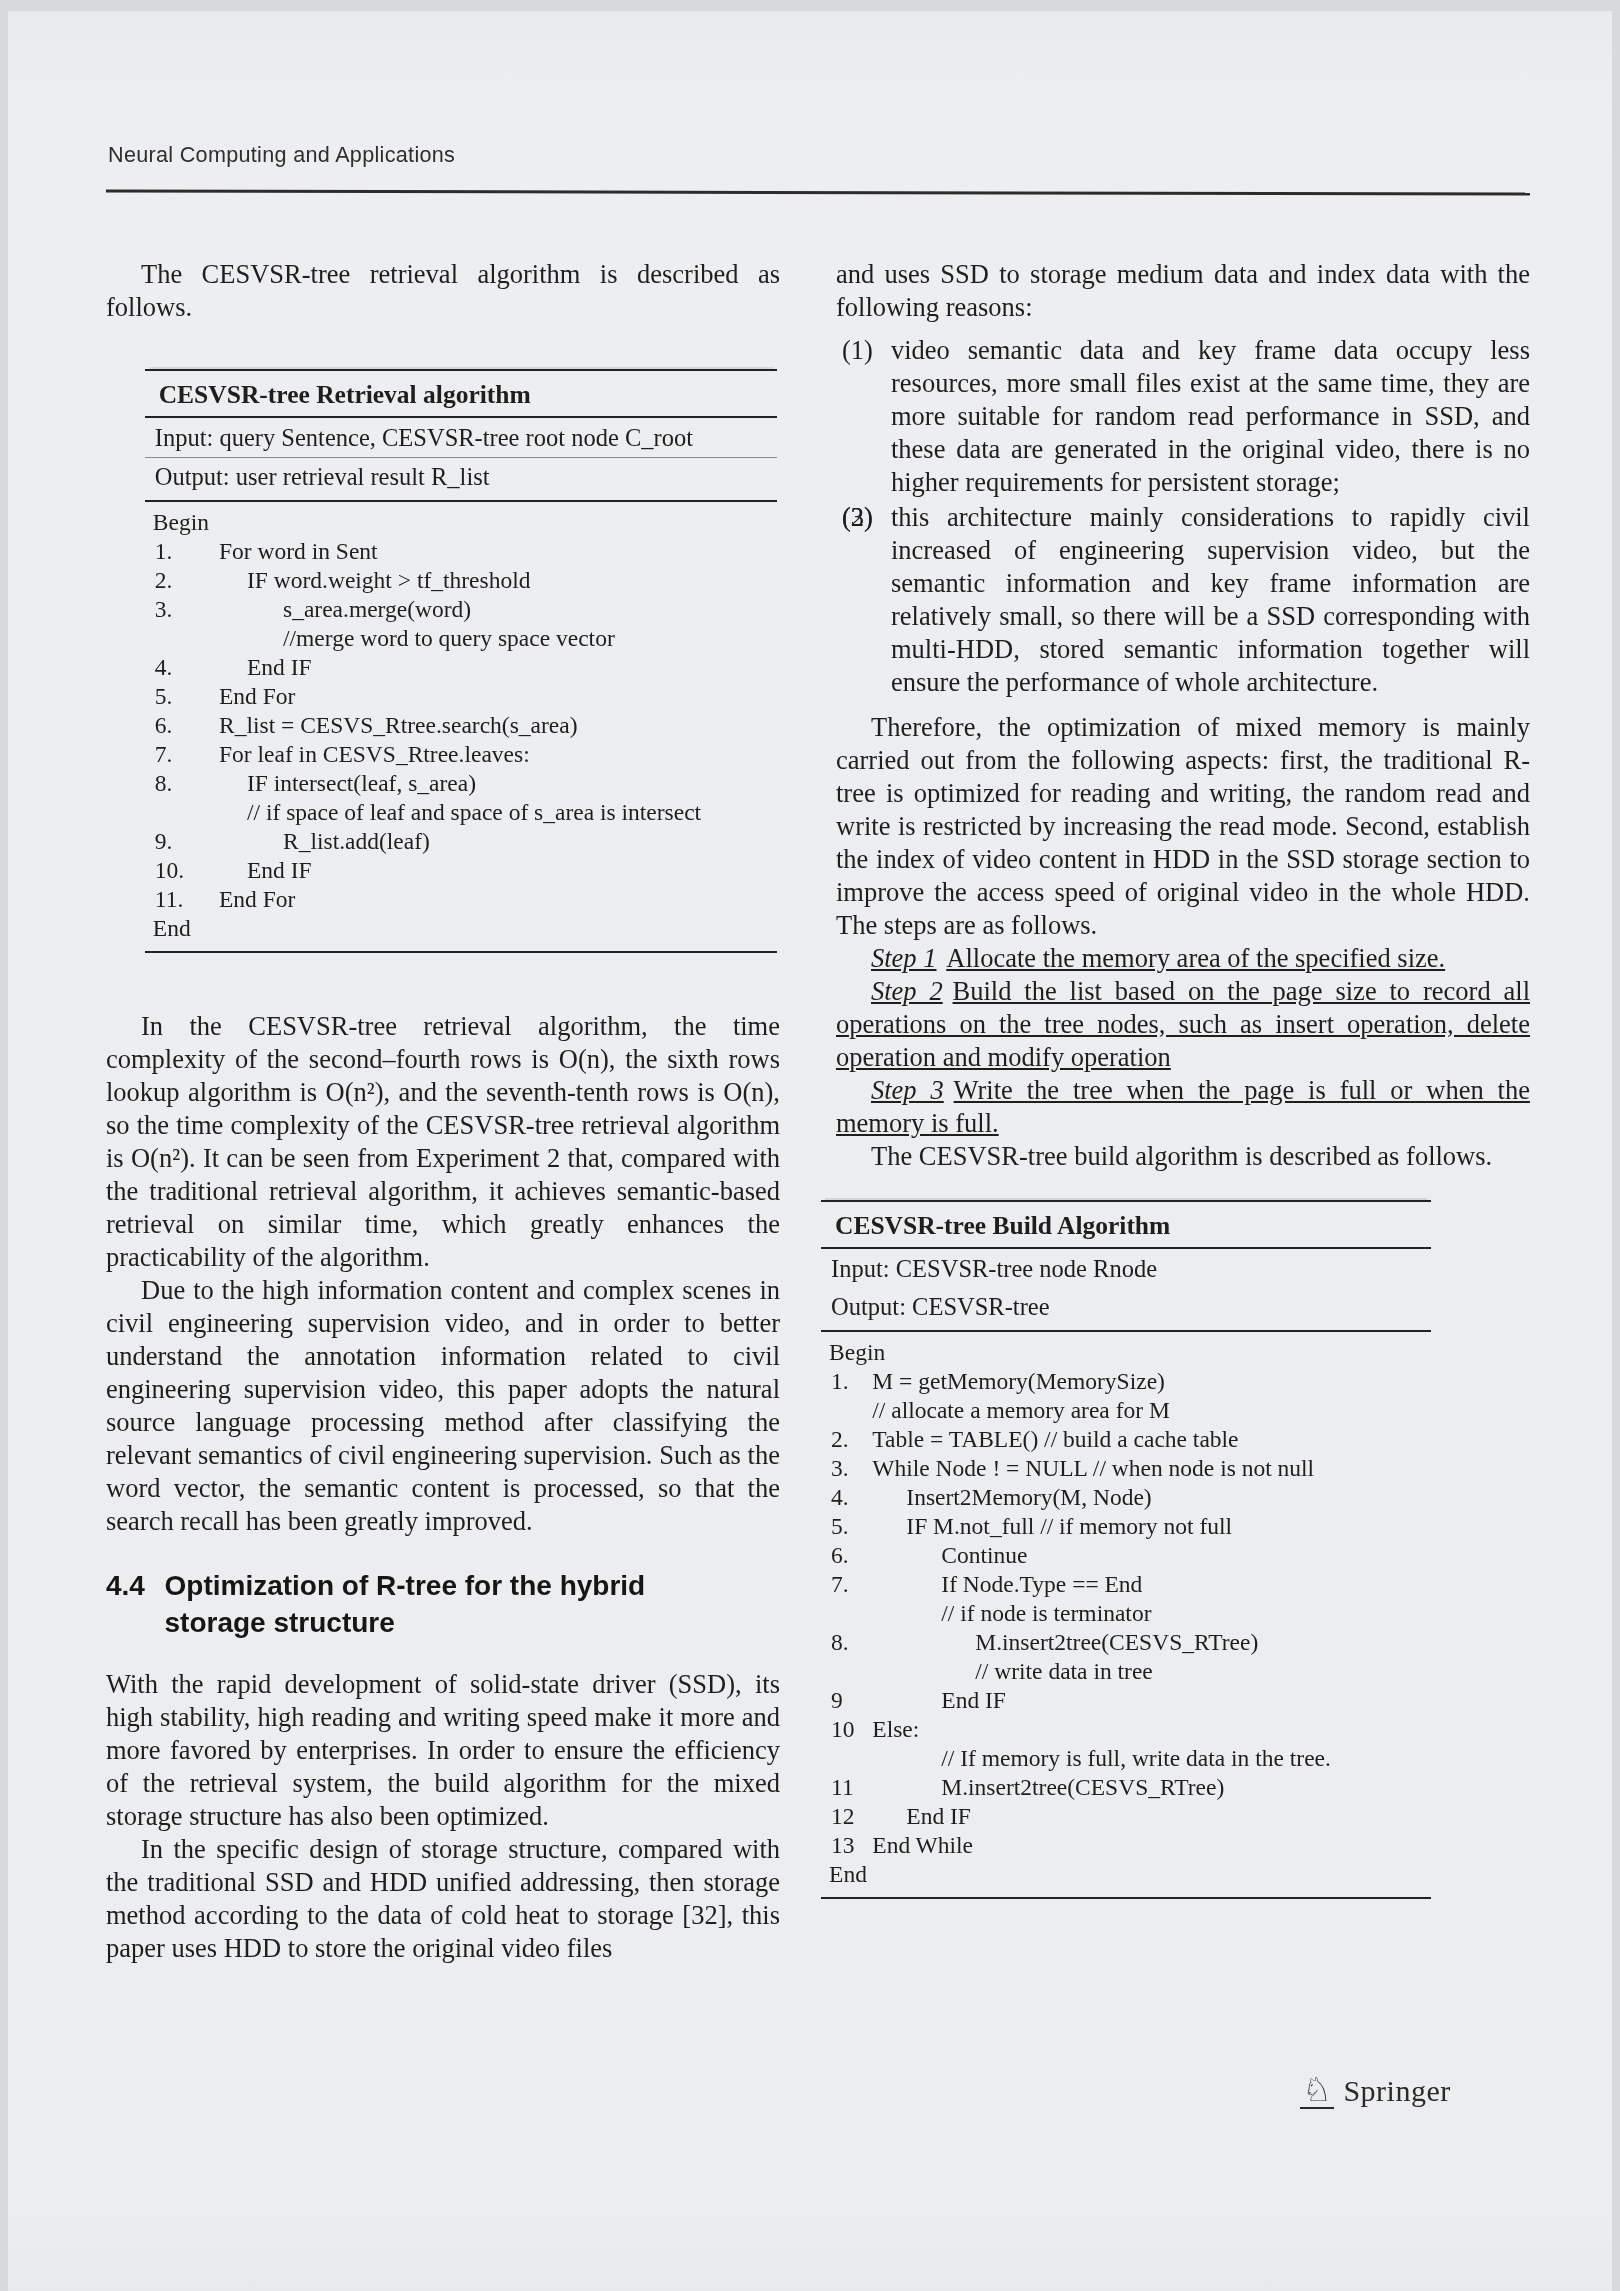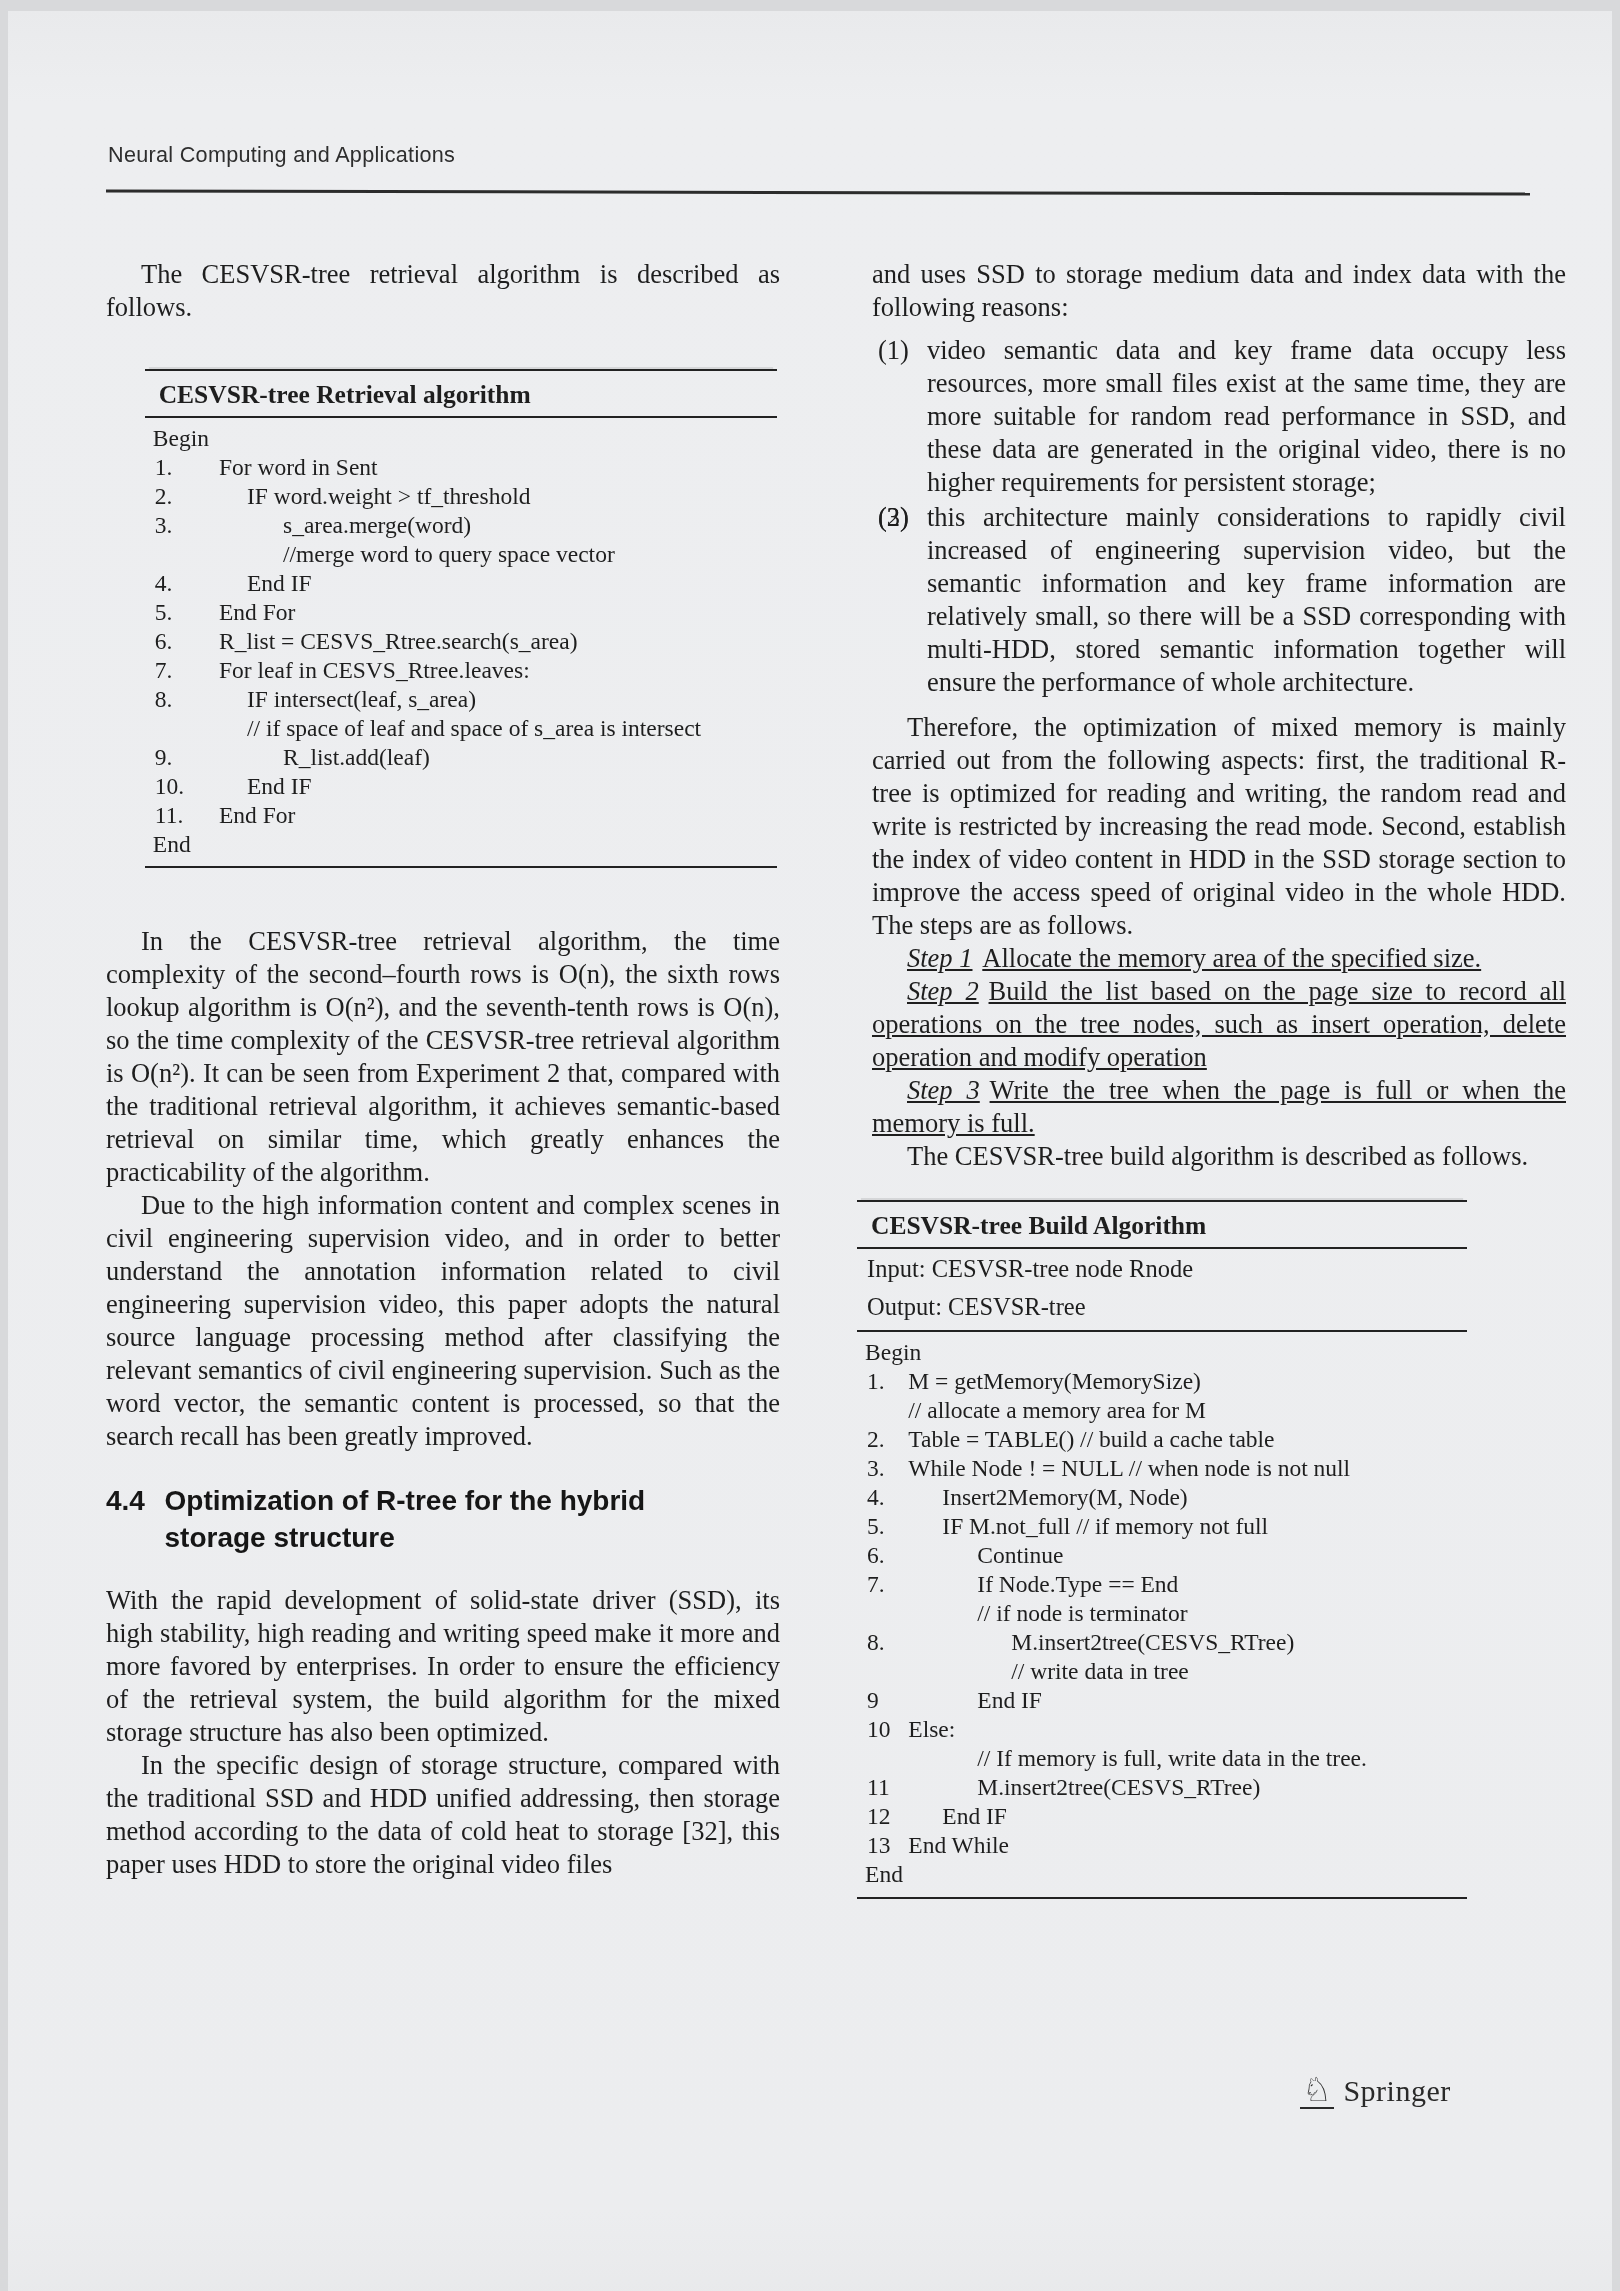--- a/index.html
+++ b/index.html
@@ -18,21 +18,21 @@
     font-family:"Liberation Sans",sans-serif;
     font-size:21.6px;color:#2e2e2e;letter-spacing:0.3px;
   }
   .head-rule{
     position:absolute;left:98px;top:180px;width:1424px;height:2.9px;
     background:#2c2c2c;transform:rotate(.12deg);
   }
   
   .col{position:absolute;top:247px;font-size:26.5px;line-height:33px;text-align:justify;}
   .col-left{left:98px;width:674px;}
-  .col-right{left:864px;width:694px;}
+  .col-right{left:828px;width:694px;}
   p{margin:0;}
   .indent{text-indent:35px;}
   
   .sec-heading{
     display:flex;gap:19.6px;
     font-family:"Liberation Sans",sans-serif;
     font-weight:bold;font-size:28px;line-height:37px;
     color:#161616;text-align:left;
     margin-top:29px;
   }
@@ -90,20 +90,24 @@
 <div id="page">
 
   <div class="journal-head">Neural Computing and Applications</div>
   <div class="head-rule"></div>
 
   <div class="col col-left">
     <p class="indent">The CESVSR-tree retrieval algorithm is described as follows.</p>
 
     <div class="algo-box box1">
       <div class="algo-title">CESVSR-tree Retrieval algorithm</div>
+      <div class="algo-io-wrap">
+        <div class="algo-io io-underline">Input: query Sentence, CESVSR-tree root node C_root</div>
+        <div class="algo-io">Output: user retrieval result R_list</div>
+      </div>
       <div class="algo-body">
         <div class="algo-beginend">Begin</div>
         <div>
 
             <div class="algo-row">
               <span class="algo-num">1.</span>
               <span class="algo-text" data-indent="1">For word in Sent</span>
             </div>
 
             <div class="algo-row">

